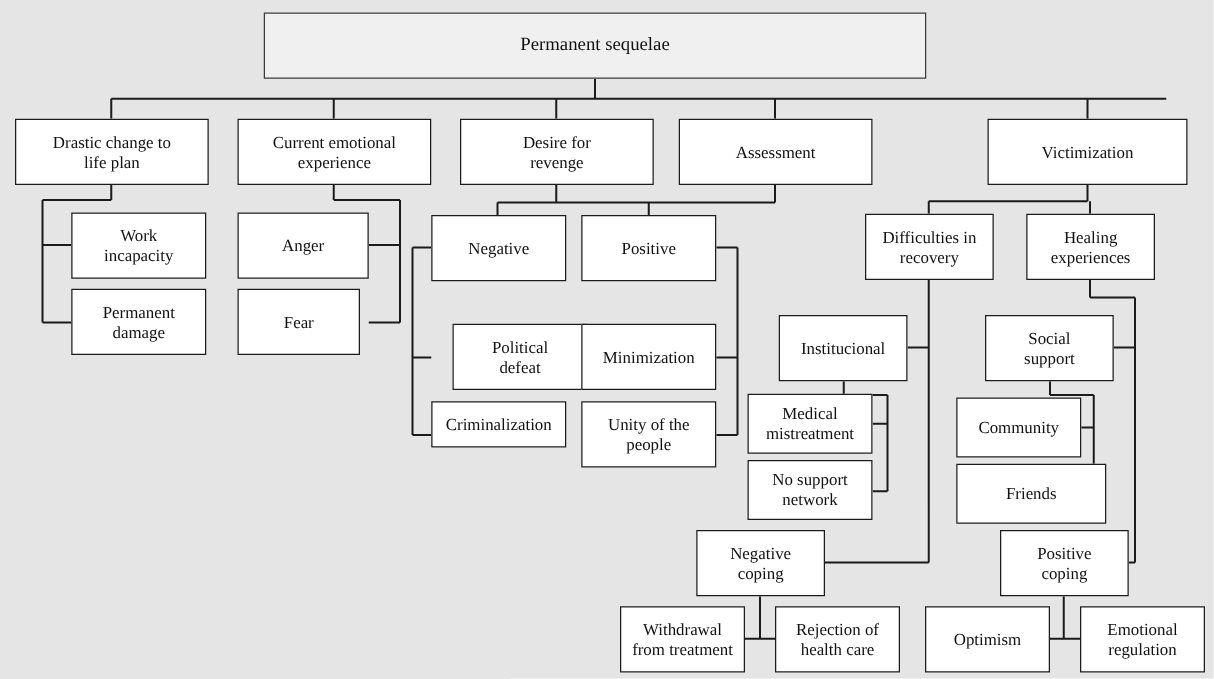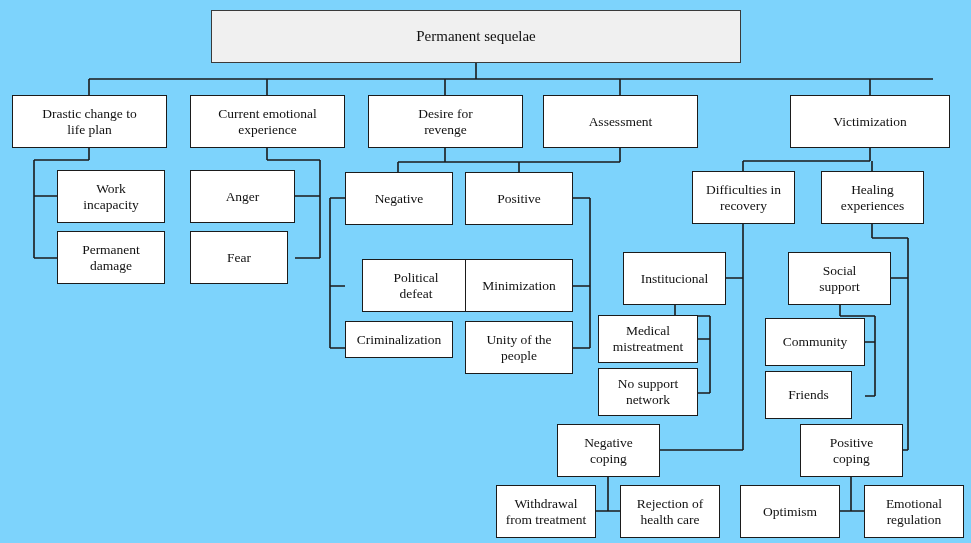--- a/index.html
+++ b/index.html
@@ -1,18 +1,18 @@
 <!DOCTYPE html>
 <html><head>
 <meta charset="utf-8">
 <title>Permanent sequelae — concept map</title>
 <style>
   html,body{margin:0;padding:0;background:#ffffff;}
   body{font-family:"Liberation Serif","DejaVu Serif",serif;}
-  #stage{position:relative;width:971px;height:543px;background:#7dd3fc;overflow:hidden;}
+  #stage{position:relative;width:971px;height:543px;background:#e5e5e5;overflow:hidden;}
   #edges{position:absolute;left:0;top:0;width:971px;height:543px;pointer-events:none;}
   .node{position:absolute;box-sizing:border-box;border:1.6px solid #1b1b1b;background:#ffffff;
         display:flex;align-items:center;justify-content:center;text-align:center;
         font-size:13.5px;line-height:1.18;color:#111111;padding:2px 4px;}
   .node.root{background:#f0f0f0;border:1.6px solid #3a3a3a;font-size:15px;}
   .node .lbl{display:block;white-space:pre-line;}
 </style>
 </head>
 <body>
 
@@ -109,21 +109,21 @@
         <span class="lbl">No support
 network</span>
       </div>
       <div class="node" style="left: 788px; top: 252px; width: 103px; height: 53px;">
         <span class="lbl">Social
 support</span>
       </div>
       <div class="node" style="left: 765px; top: 318px; width: 100px; height: 48px;">
         <span class="lbl">Community</span>
       </div>
-      <div class="node" style="left: 765px; top: 371px; width: 87px; height: 48px;">
+      <div class="node" style="left: 765px; top: 371px; width: 120px; height: 48px;">
         <span class="lbl">Friends</span>
       </div>
       <div class="node" style="left: 557px; top: 424px; width: 103px; height: 53px;">
         <span class="lbl">Negative
 coping</span>
       </div>
       <div class="node" style="left: 496px; top: 485px; width: 100px; height: 53px;">
         <span class="lbl">Withdrawal
 from treatment</span>
       </div>

